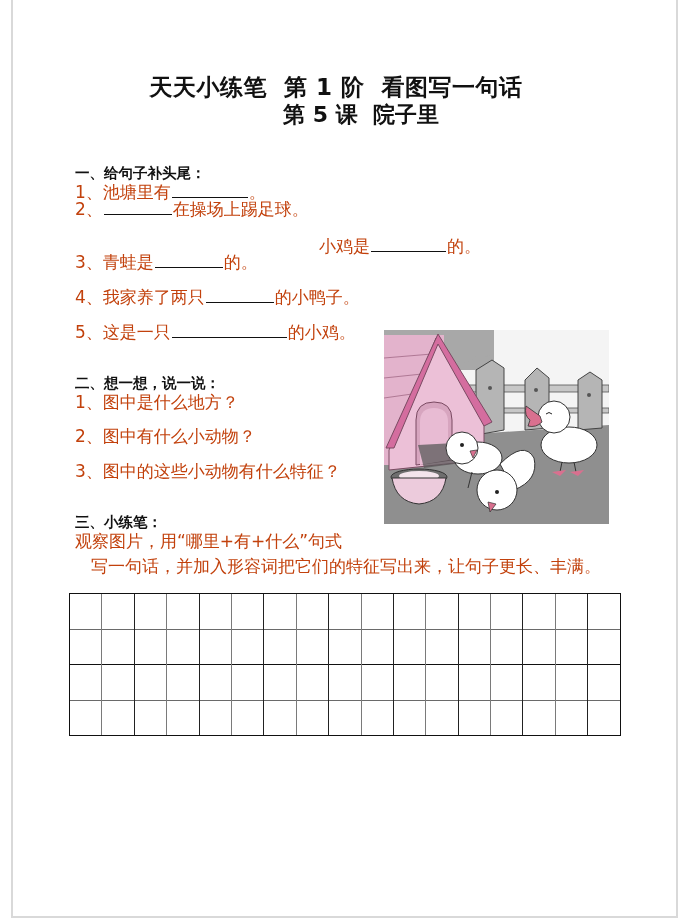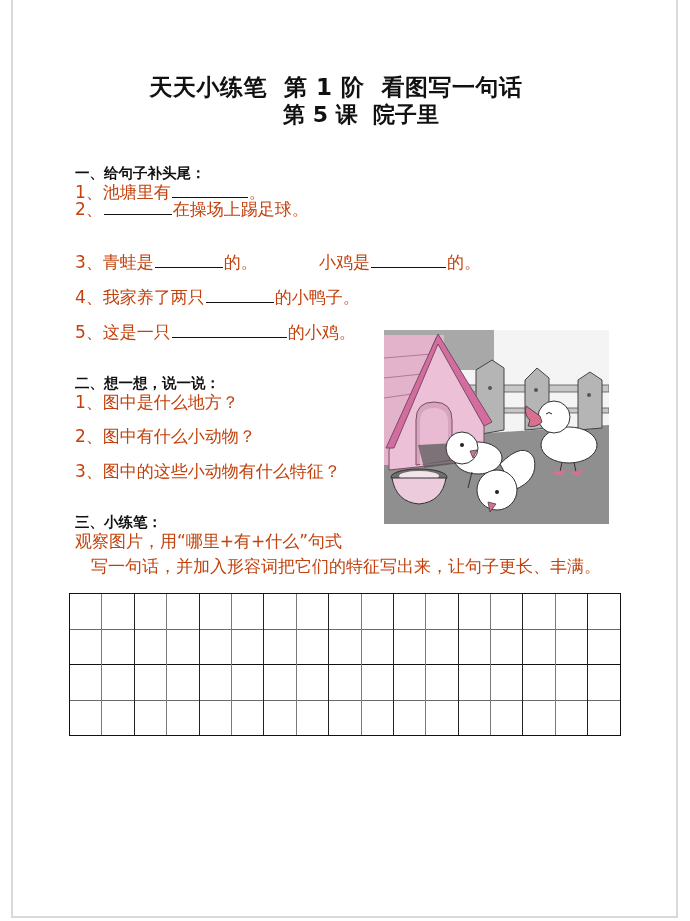--- a/index.html
+++ b/index.html
@@ -124,21 +124,21 @@
   <span>1、池塘里有</span><span class="blank" style="width:76px;"></span><span>。</span>
 </div>
 
 <div class="line" style="top:199px;">
   <span>2、</span><span class="blank" style="width:68px;"></span><span>在操场上踢足球。</span>
 </div>
 
 <div class="line" style="top:252px;">
   <span>3、青蛙是</span><span class="blank" style="width:68px;"></span><span>的。</span>
 </div>
-<div class="line" style="top:252px; left:319px;font-family:Liberation Serif, serif;">
+<div class="line" style="top:236px; left:319px;font-family:Liberation Serif, serif;">
   <span>小鸡是</span><span class="blank" style="width:75px;"></span><span>的。</span>
 </div>
 
 <div class="line" style="top:287px;">
   <span>4、我家养了两只</span><span class="blank" style="width:68px;"></span><span>的小鸭子。</span>
 </div>
 
 <div class="line" style="top:322px;">
   <span>5、这是一只</span><span class="blank" style="width:115px;"></span><span>的小鸡。</span>
 </div>

